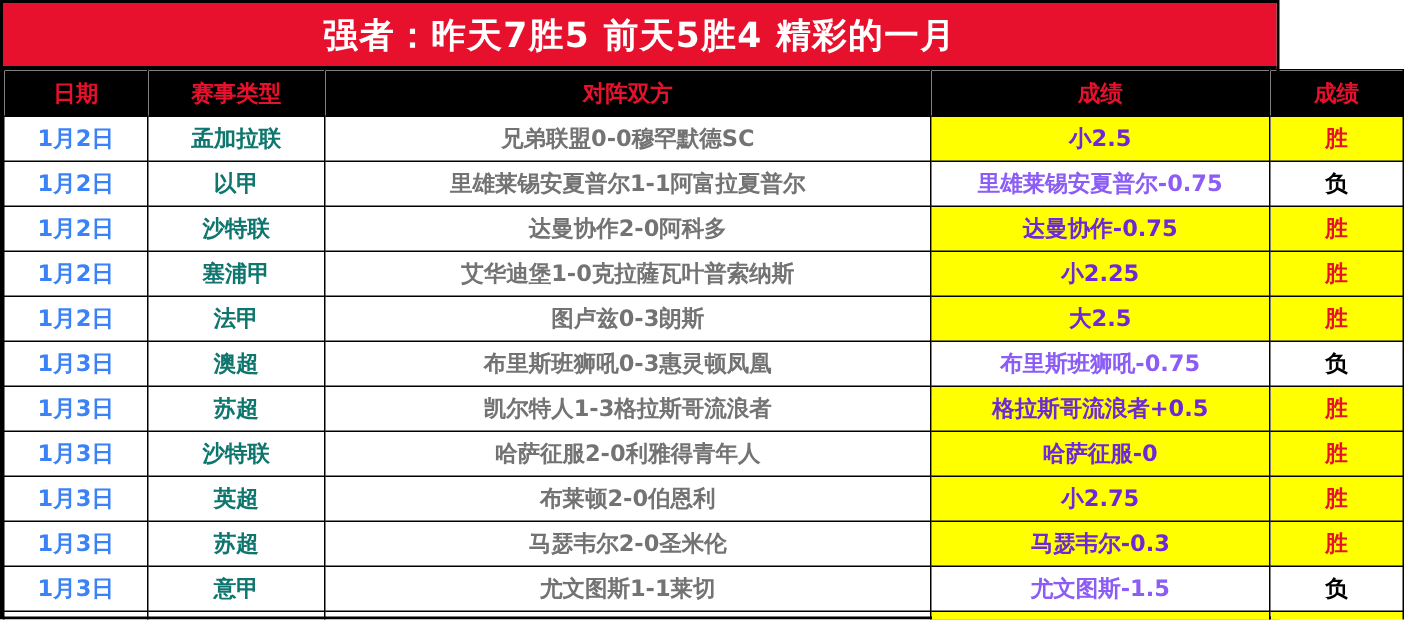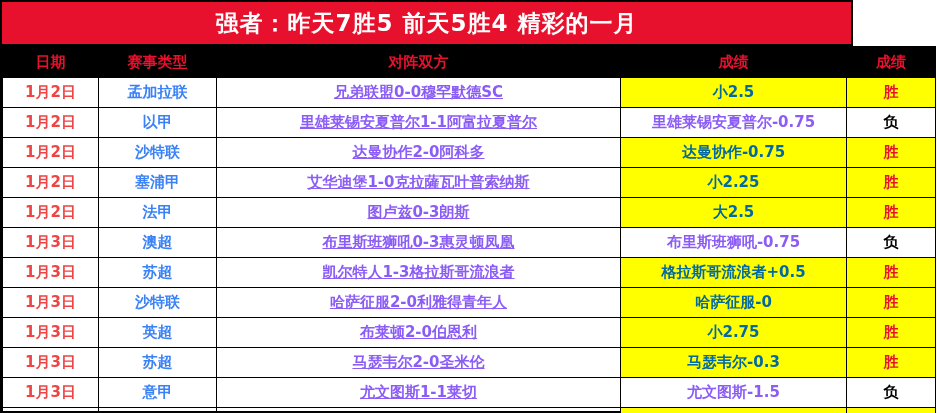--- a/index.html
+++ b/index.html
@@ -62,25 +62,25 @@
     height: 29px;
     font-weight: bold;
   }
   
   col.c-date    { width: 96px; }
   col.c-league  { width: 118px; }
   col.c-match   { width: 404px; }
   col.c-pick    { width: 226px; }
   col.c-result  { width: 89px; }
 
-  .cell-date    { color: #ef4444; font-size: 15px; }
-  .cell-league  { color: #3b82f6; font-size: 15px; }
-  .cell-match   { color: #8b5cf6; font-size: 16px; text-decoration: underline; }
+  .cell-date    { color: #3b82f6; font-size: 15px; }
+  .cell-league  { color: #0f766e; font-size: 15px; }
+  .cell-match   { color: #737373; font-size: 16px; }
 
-  .pick-win     { background: #ffff00; color: #0369a1; }
+  .pick-win     { background: #ffff00; color: #6d28d9; }
   .pick-lose    { background: #ffffff; color: #8b5cf6; }
 
   .res-win      { background: #ffff00; color: #e8112d; }
   .res-lose     { background: #ffffff; color: #000000; }
 </style>
 </head>
 <body>
 
 <div class="sheet">
 

